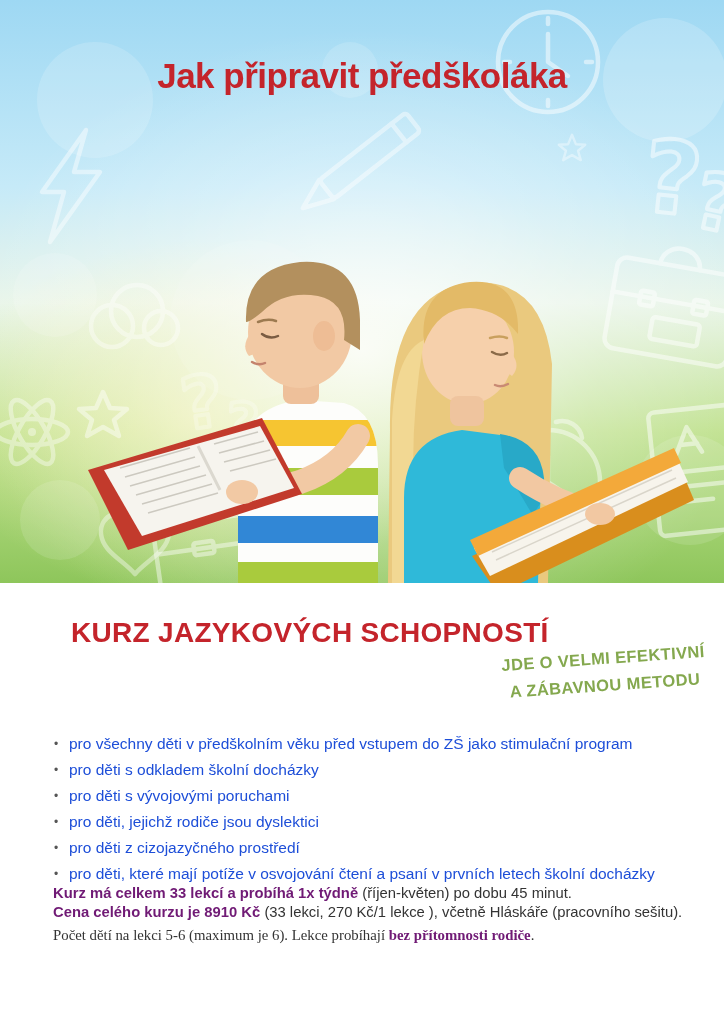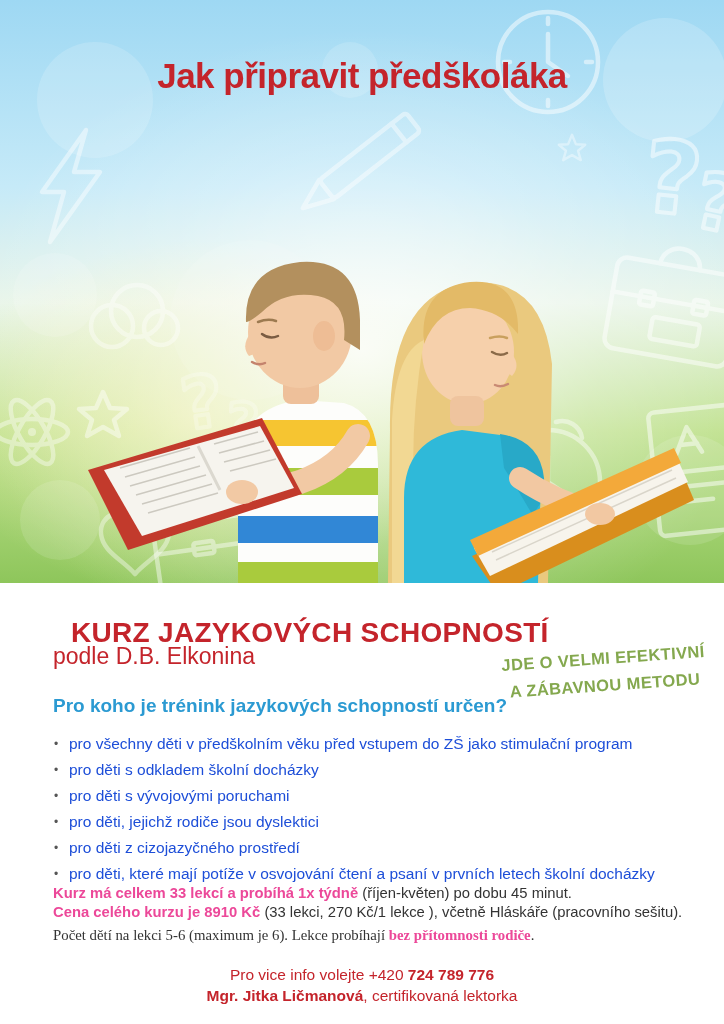--- a/index.html
+++ b/index.html
@@ -31,21 +31,21 @@
     font-size:19px;font-weight:bold;color:#2b9ad2;
   }
   .bullets{position:absolute;left:53px;top:148px;margin:0;padding:0;list-style:none;
     font-size:15.5px;color:#1d4ed8;}
   .bullets li{position:relative;padding-left:16px;line-height:26px;}
   .bullets li::before{content:"•";position:absolute;left:1px;top:0;font-size:12px;
     line-height:26px;color:#555;}
   .details{position:absolute;left:53px;top:301px;font-size:14.8px;color:#333;}
   .details p{margin:0;line-height:19px;}
   .details p.gap{margin-top:4px;font-family:Liberation Serif, serif;}
-  .details b{font-weight:bold;color:#ec4899;}
+  .details b{font-weight:bold;color:#701a75;}
   .contact{
     position:absolute;left:0;top:381px;width:100%;text-align:center;
     color:#c4242b;font-size:15.5px;line-height:21px;
   }
   .contact p{margin:0;}
   .contact b{font-weight:bold;}
 </style>
 </head>
 <body>
 
@@ -241,43 +241,37 @@
     </svg>
 
     <div class="title">
       <div>Jak připravit předškoláka</div>
     </div>
   </div>
 
   <div class="content">
 
     <h2 class="course-heading">KURZ JAZYKOVÝCH SCHOPNOSTÍ</h2>
-    <div class="course-sub">podle D.B. Elkonina</div>
 
     <div class="note">
       <div>JDE O VELMI EFEKTIVNÍ</div>
       <div>A ZÁBAVNOU METODU</div>
     </div>
 
-    <h3 class="audience-heading">Pro koho je trénink jazykových schopností určen?</h3>
 
     <ul class="bullets">
       <li>pro všechny děti v předškolním věku před vstupem do ZŠ jako stimulační program</li>
       <li>pro děti s odkladem školní docházky</li>
       <li>pro děti s vývojovými poruchami</li>
       <li>pro děti, jejichž rodiče jsou dyslektici</li>
       <li>pro děti z cizojazyčného prostředí</li>
       <li>pro děti, které mají potíže v osvojování čtení a psaní v prvních letech školní docházky</li>
     </ul>
 
     <div class="details">
       <p><b>Kurz má celkem 33 lekcí a probíhá 1x týdně</b><span> (říjen-květen) po dobu 45 minut.</span></p>
       <p><b>Cena celého kurzu je 8910 Kč</b><span> (33 lekci, 270 Kč/1 lekce ), včetně Hláskáře (pracovního sešitu).</span></p>
       <p class="gap"><span>Počet dětí na lekci 5-6 (maximum je 6). Lekce probíhají </span><b>bez přítomnosti rodiče</b><span>.</span></p>
     </div>
 
-    <div class="contact">
-      <p><span>Pro vice info volejte +420 </span><b>724 789 776</b></p>
-      <p><b>Mgr. Jitka Ličmanová</b><span>, certifikovaná lektorka</span></p>
-    </div>
 
   </div>
 </div>
 
 </body></html>

